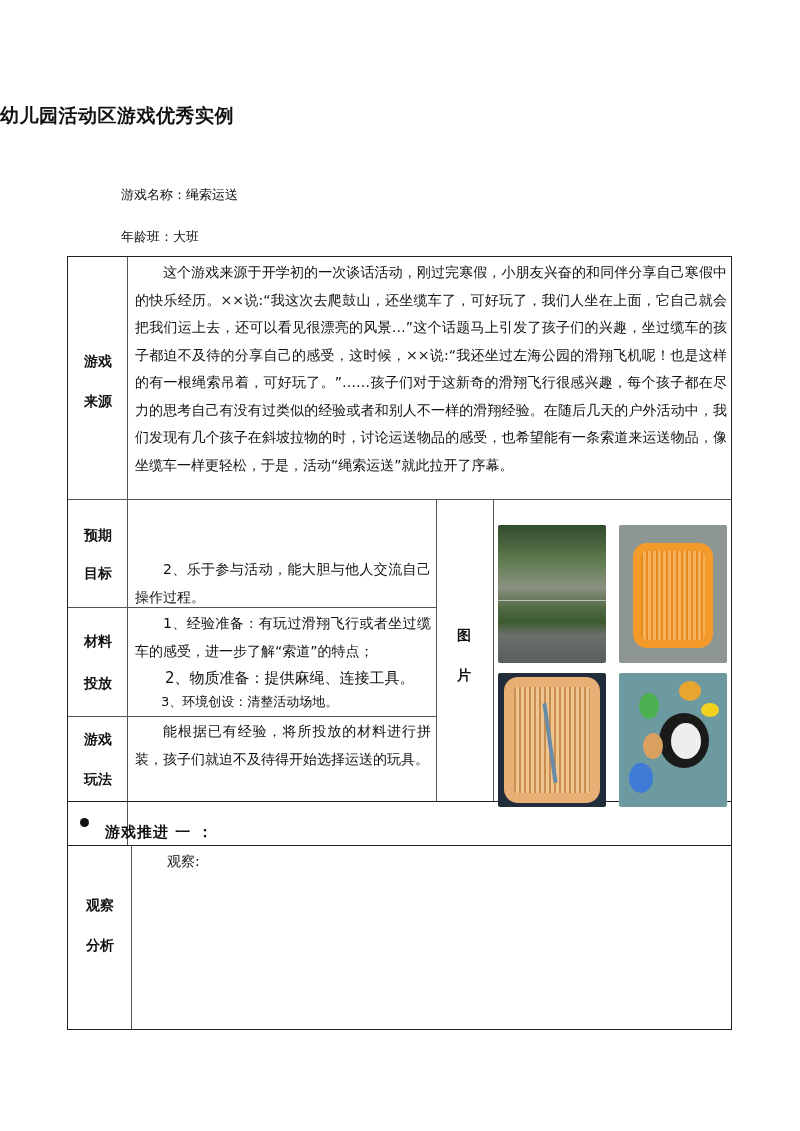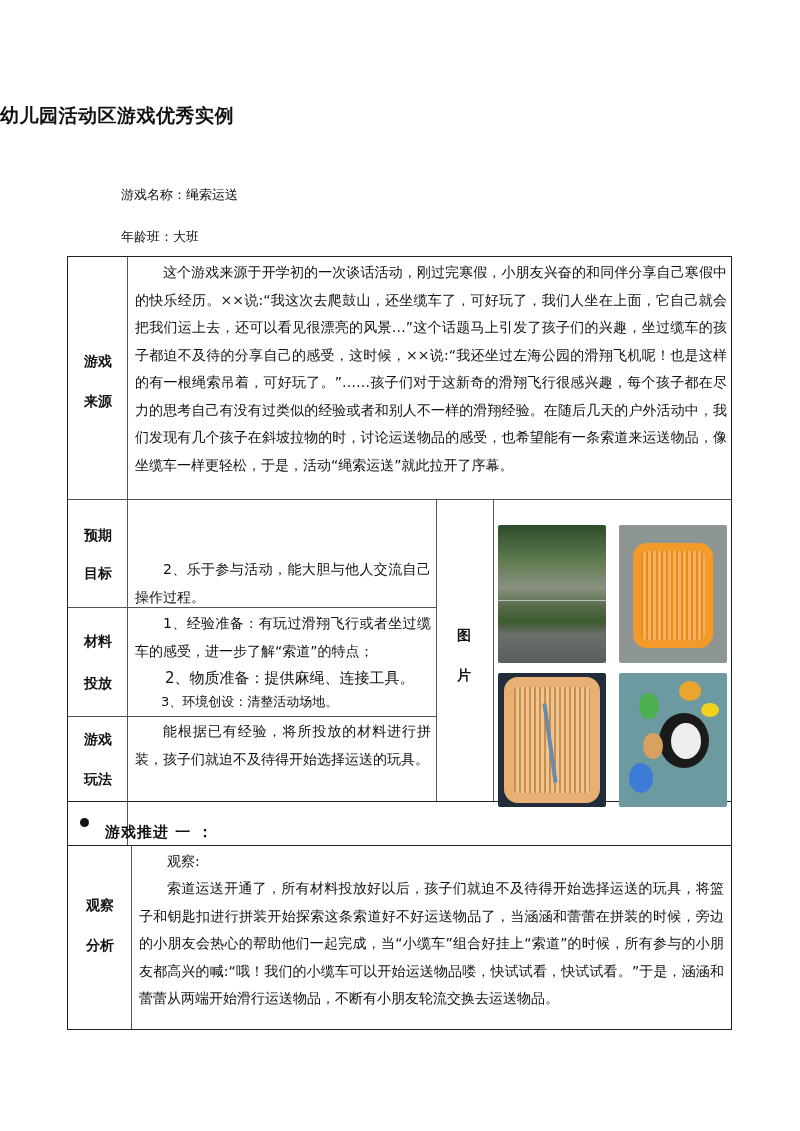--- a/index.html
+++ b/index.html
@@ -94,14 +94,13 @@
     <div class="toy" style="left:24px; top:60px; width:20px; height:26px; background:#d9a060;"></div>
     <div class="toy" style="left:82px; top:30px; width:18px; height:14px; background:#f2d21f;"></div>
   </div>
 
   <div class="bullet" style="top:561px;"></div>
   <div class="sec-title" style="top:566px;">游戏推进 一 ：</div>
 
   <div class="lbl" style="left:2px; top:628px;">观察</div>
   <div class="lbl" style="left:2px; top:668px;">分析</div>
   <div class="txt ind" style="left:71px; top:591px; width:585px;">观察:</div>
-  <div class="txt ind" style="left:71px; top:618px; width:585px;">索道运送开通了，所有材料投放好以后，孩子们就迫不及待得开始选择运送的玩具，将篮子和钥匙扣进行拼装开始探索这条索道好不好运送物品了，当涵涵和蕾蕾在拼装的时候，旁边的小朋友会热心的帮助他们一起完成，当“小缆车”组合好挂上“索道”的时候，所有参与的小朋友都高兴的喊:“哦！我们的小缆车可以开始运送物品喽，快试试看，快试试看。”于是，涵涵和蕾蕾从两端开始滑行运送物品，不断有小朋友轮流交换去运送物品。</div>
 </div>
 
 </body></html>

